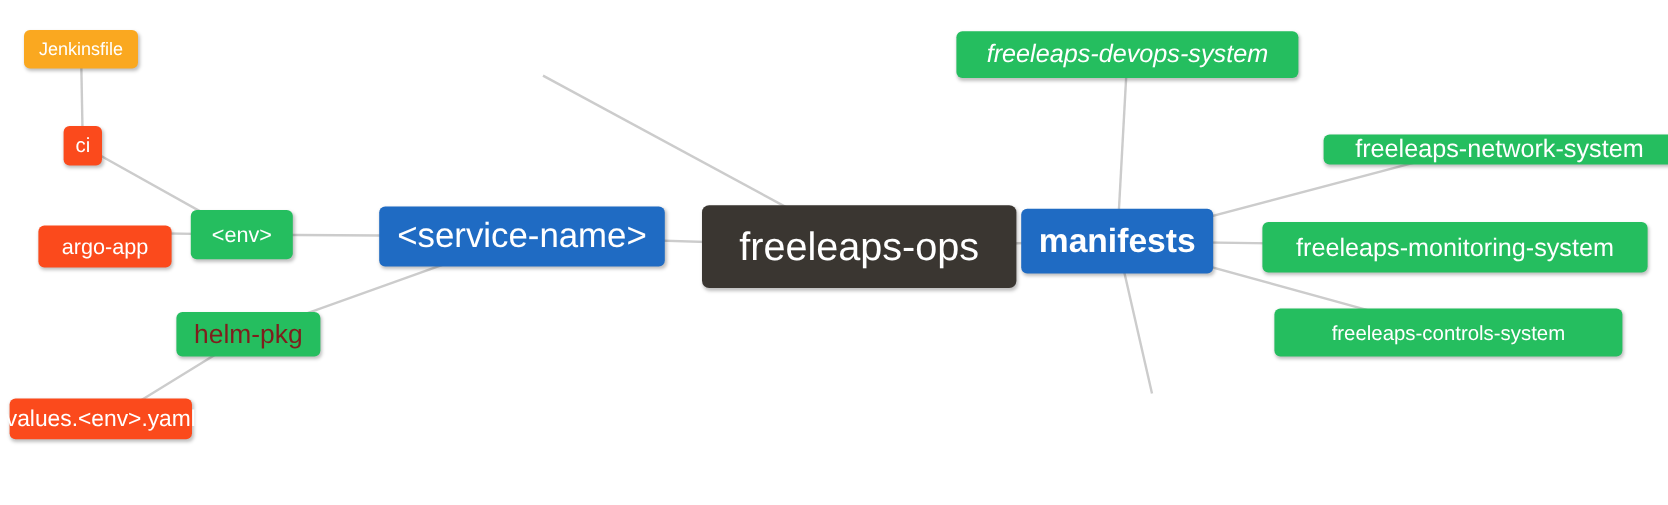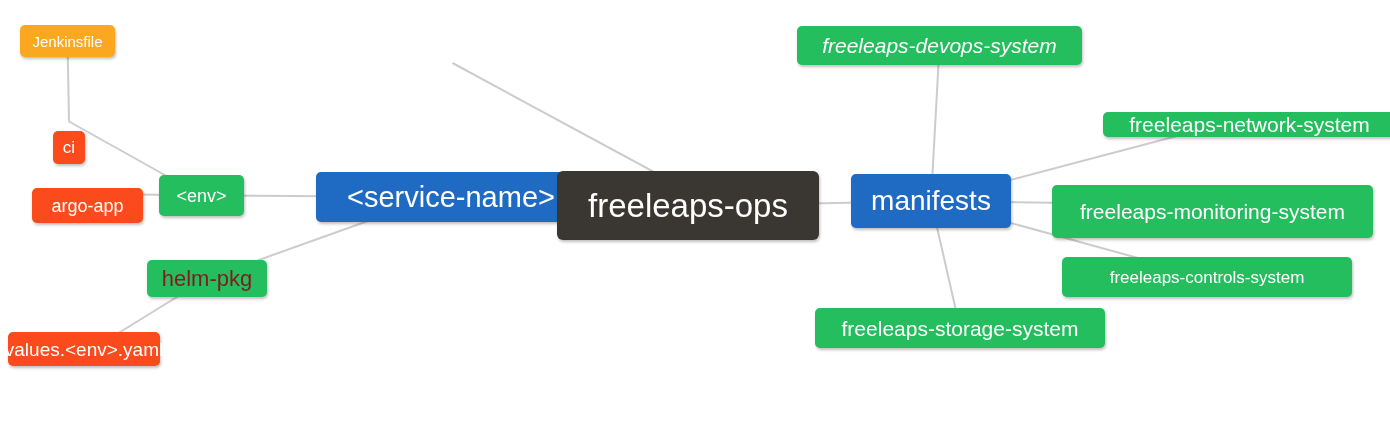--- a/index.html
+++ b/index.html
@@ -49,26 +49,25 @@
       <line x1="452.5" y1="63" x2="716" y2="205.5" stroke="#CCCCCC" stroke-width="2"></line>
       <line x1="435" y1="197" x2="716" y2="205.5" stroke="#CCCCCC" stroke-width="2"></line>
       <line x1="716" y1="205.5" x2="931" y2="201" stroke="#CCCCCC" stroke-width="2"></line>
       <line x1="931" y1="201" x2="939.5" y2="45.5" stroke="#CCCCCC" stroke-width="2"></line>
       <line x1="931" y1="201" x2="1201.5" y2="129.5" stroke="#CCCCCC" stroke-width="2"></line>
       <line x1="931" y1="201" x2="1212.5" y2="205" stroke="#CCCCCC" stroke-width="2"></line>
       <line x1="931" y1="201" x2="1207" y2="277" stroke="#CCCCCC" stroke-width="2"></line>
       <line x1="931" y1="201" x2="960" y2="328" stroke="#CCCCCC" stroke-width="2"></line>
     </svg>
 <div class="node leaf-amber" style="left: 20px; top: 25px; width: 95px; height: 32px; font-size: 15px; background: rgb(250, 168, 32); color: rgb(255, 255, 255);">Jenkinsfile</div>
-    <div class="node leaf-red" style="left: 53px; top: 105px; width: 32px; height: 33px; font-size: 17px; background: rgb(251, 74, 28); color: rgb(255, 255, 255); margin-top: 26px;">ci</div>
+    <div class="node leaf-red" style="left: 53px; top: 105px; width: 32px; height: 33px; font-size: 17px; background: rgb(251, 74, 28); color: rgb(255, 255, 255);">ci</div>
     <div class="node leaf-red" style="left: 32px; top: 188px; width: 111px; height: 35px; font-size: 18px; background: rgb(251, 74, 28); color: rgb(255, 255, 255);">argo-app</div>
     <div class="node leaf-green" style="left: 159px; top: 175px; width: 85px; height: 41px; font-size: 18px; background: rgb(37, 190, 95); color: rgb(255, 255, 255);">&lt;env&gt;</div>
     <div class="node leaf-green" style="left: 147px; top: 260px; width: 120px; height: 37px; font-size: 22px; background: rgb(37, 190, 95); color: #7f1d1d;">helm-pkg</div>
     <div class="node leaf-red" style="left: 8px; top: 332px; width: 152px; height: 34px; font-size: 19px; background: rgb(251, 74, 28); color: rgb(255, 255, 255);">values.&lt;env&gt;.yaml</div>
-    <div class="node branch" style="left: 316px; top: 172px; width: 238px; height: 50px; font-size: 29px; background: rgb(31, 107, 195); color: rgb(255, 255, 255); padding-left: 16px;">&lt;service-name&gt;</div>
-    <div class="node root" style="left: 557px; top: 171px; width: 262px; height: 69px; font-size: 33px; background: rgb(58, 54, 49); color: rgb(255, 255, 255); text-align: right;">freeleaps-ops</div>
-    <div class="node branch" style="left: 851px; top: 174px; width: 160px; height: 54px; font-size: 28px; background: rgb(31, 107, 195); color: rgb(255, 255, 255);">manifests</div>
+    <div class="node branch" style="left: 316px; top: 172px; width: 238px; height: 50px; font-size: 29px; background: rgb(31, 107, 195); color: rgb(255, 255, 255);">&lt;service-name&gt;</div>
+    <div class="node root" style="left: 585px; top: 171px; width: 262px; height: 69px; font-size: 33px; background: rgb(58, 54, 49); color: rgb(255, 255, 255); text-align: right;">freeleaps-ops</div>
+    <div class="node branch" style="left: 851px; top: 174px; width: 160px; height: 54px; font-size: 28px; background: rgb(31, 107, 195); color: rgb(255, 255, 255); font-weight: bold;">manifests</div>
     <div class="node leaf-green" style="left: 797px; top: 26px; width: 285px; height: 39px; font-size: 21px; background: rgb(37, 190, 95); color: rgb(255, 255, 255); font-style: italic;">freeleaps-devops-system</div>
     <div class="node leaf-green" style="left: 1055px; top: 112px; width: 293px; height: 25px; font-size: 21px; background: rgb(37, 190, 95); color: rgb(255, 255, 255); margin-left: 48px;">freeleaps-network-system</div>
-    <div class="node leaf-green" style="left: 1052px; top: 185px; width: 321px; height: 53px; font-size: 21px; background: rgb(37, 190, 95); color: rgb(255, 255, 255);">freeleaps-monitoring-system</div>
+    <div class="node leaf-green" style="left: 1052px; top: 185px; width: 321px; height: 42px; font-size: 21px; background: rgb(37, 190, 95); color: rgb(255, 255, 255);">freeleaps-monitoring-system</div>
     <div class="node leaf-green" style="left: 1062px; top: 257px; width: 290px; height: 40px; font-size: 17px; background: rgb(37, 190, 95); color: rgb(255, 255, 255);">freeleaps-controls-system</div>
-    <div class="node leaf-green" style="left: 815px; top: 308px; width: 290px; height: 40px; font-size: 21px; background: rgb(37, 190, 95); color: rgb(255, 255, 255);">freeleaps-storage-system</div>
   </div>
 
 </body></html>

